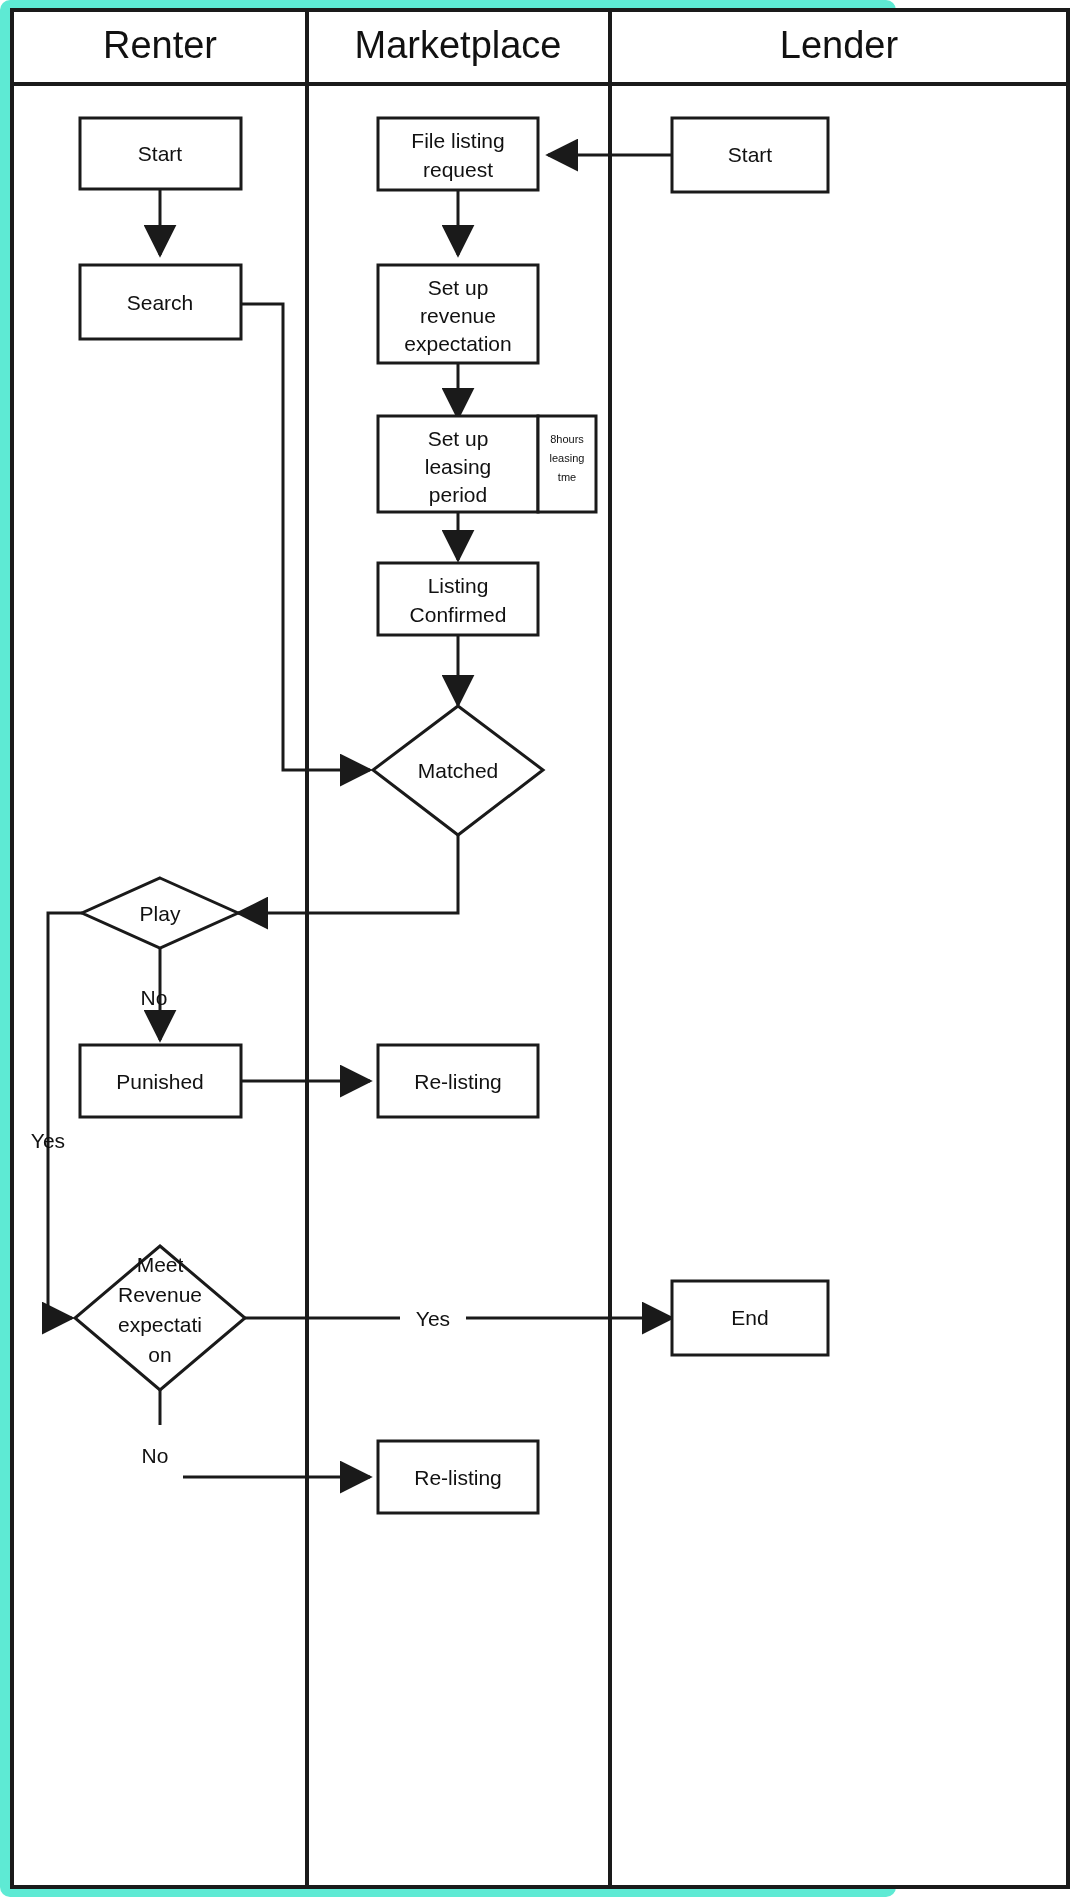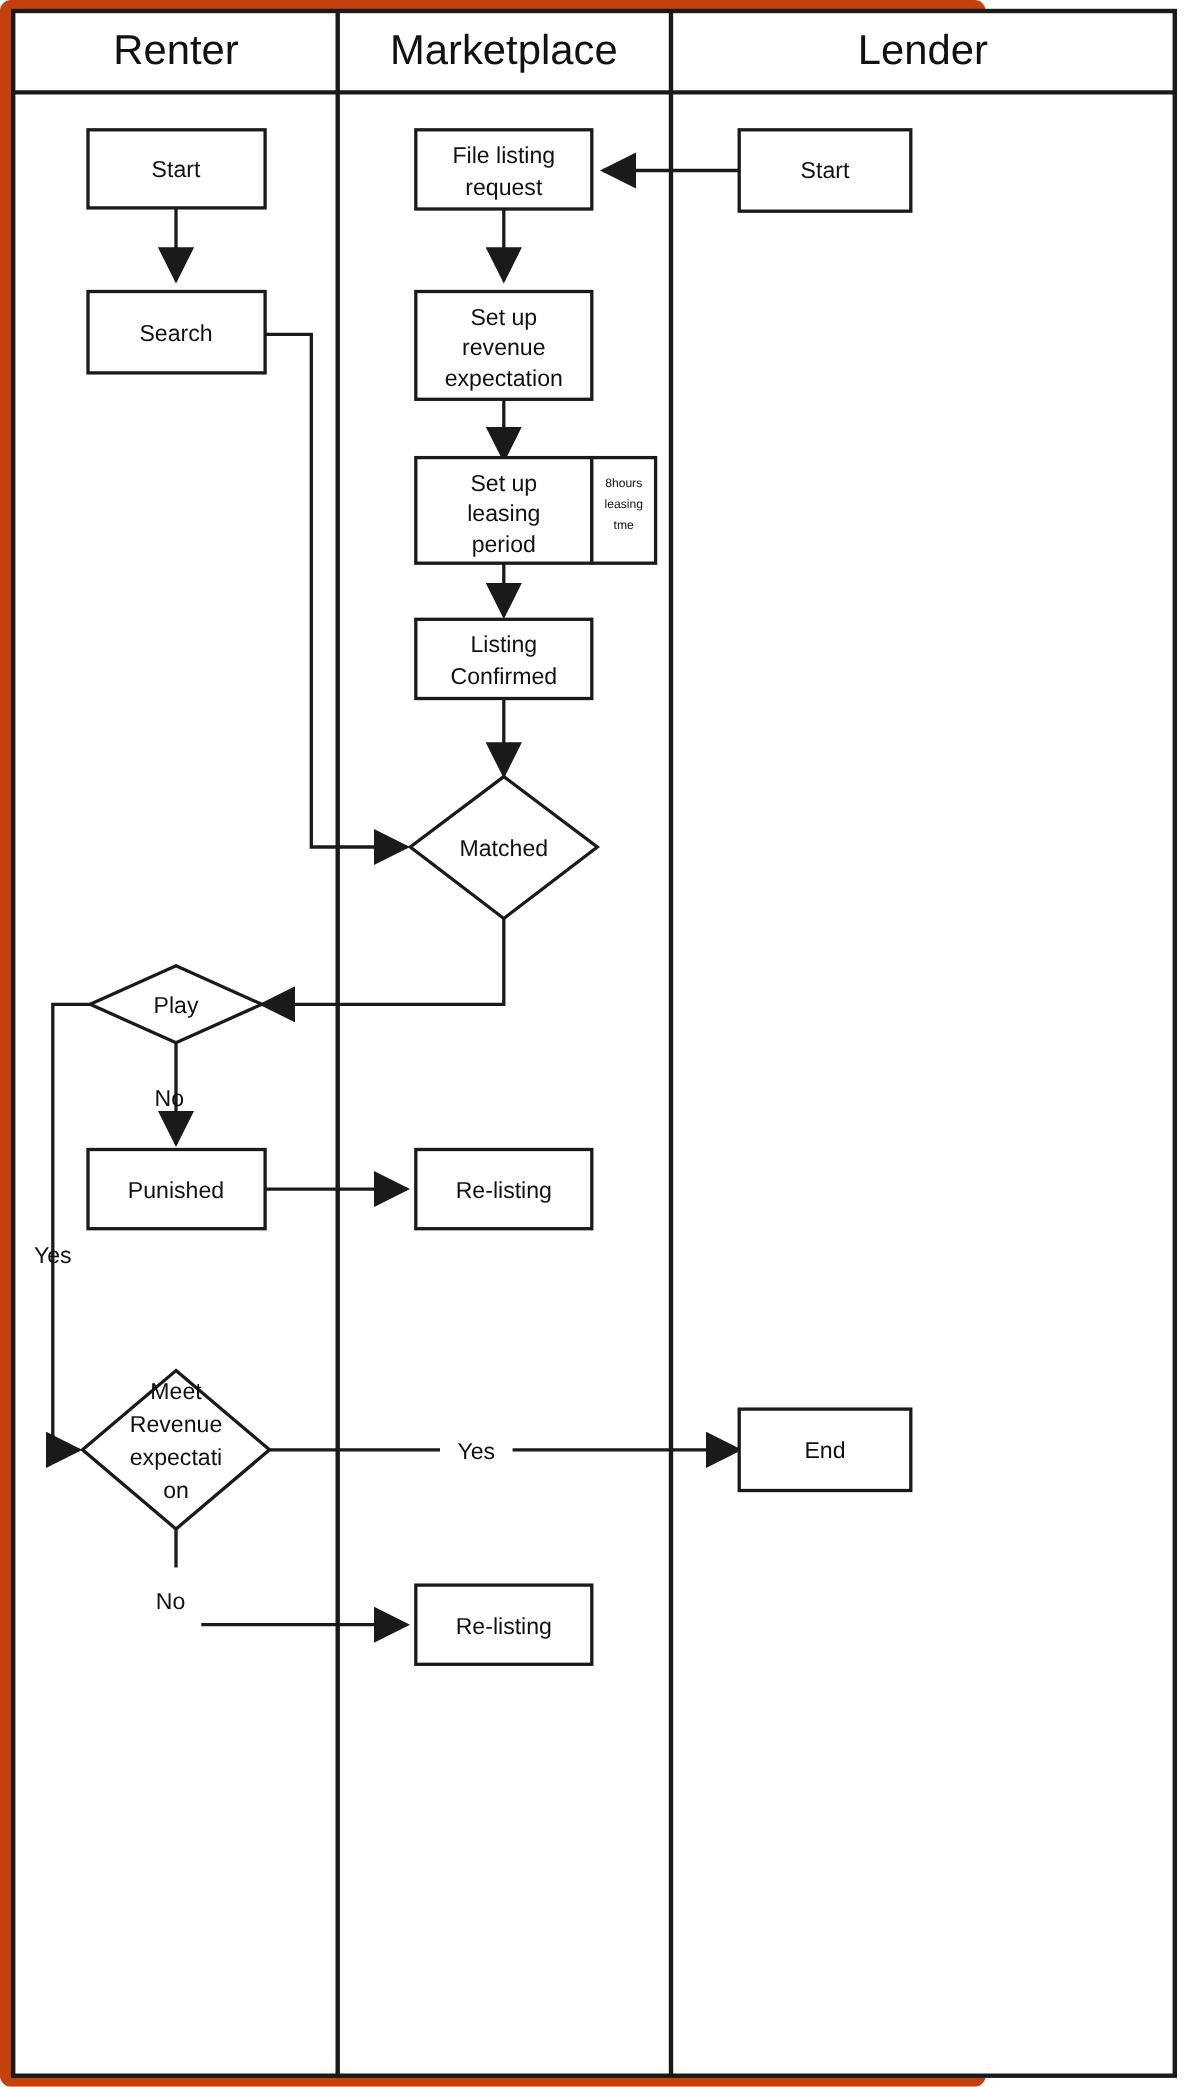--- a/index.html
+++ b/index.html
@@ -11,21 +11,21 @@
   body {
     font-family: "Liberation Sans", sans-serif;
     width: 1080px;
     height: 1897px;
     overflow: hidden;
   }
   #diagram-root {
     position: relative;
     width: 896px;
     height: 1897px;
-    background: #c2410c;
+    background: #5eead4;
     border-radius: 10px;
   }
   svg#flow {
     position: absolute;
     left: 0;
     top: 0;
     width: 1080px;
     height: 1897px;
     display: block;
   }

